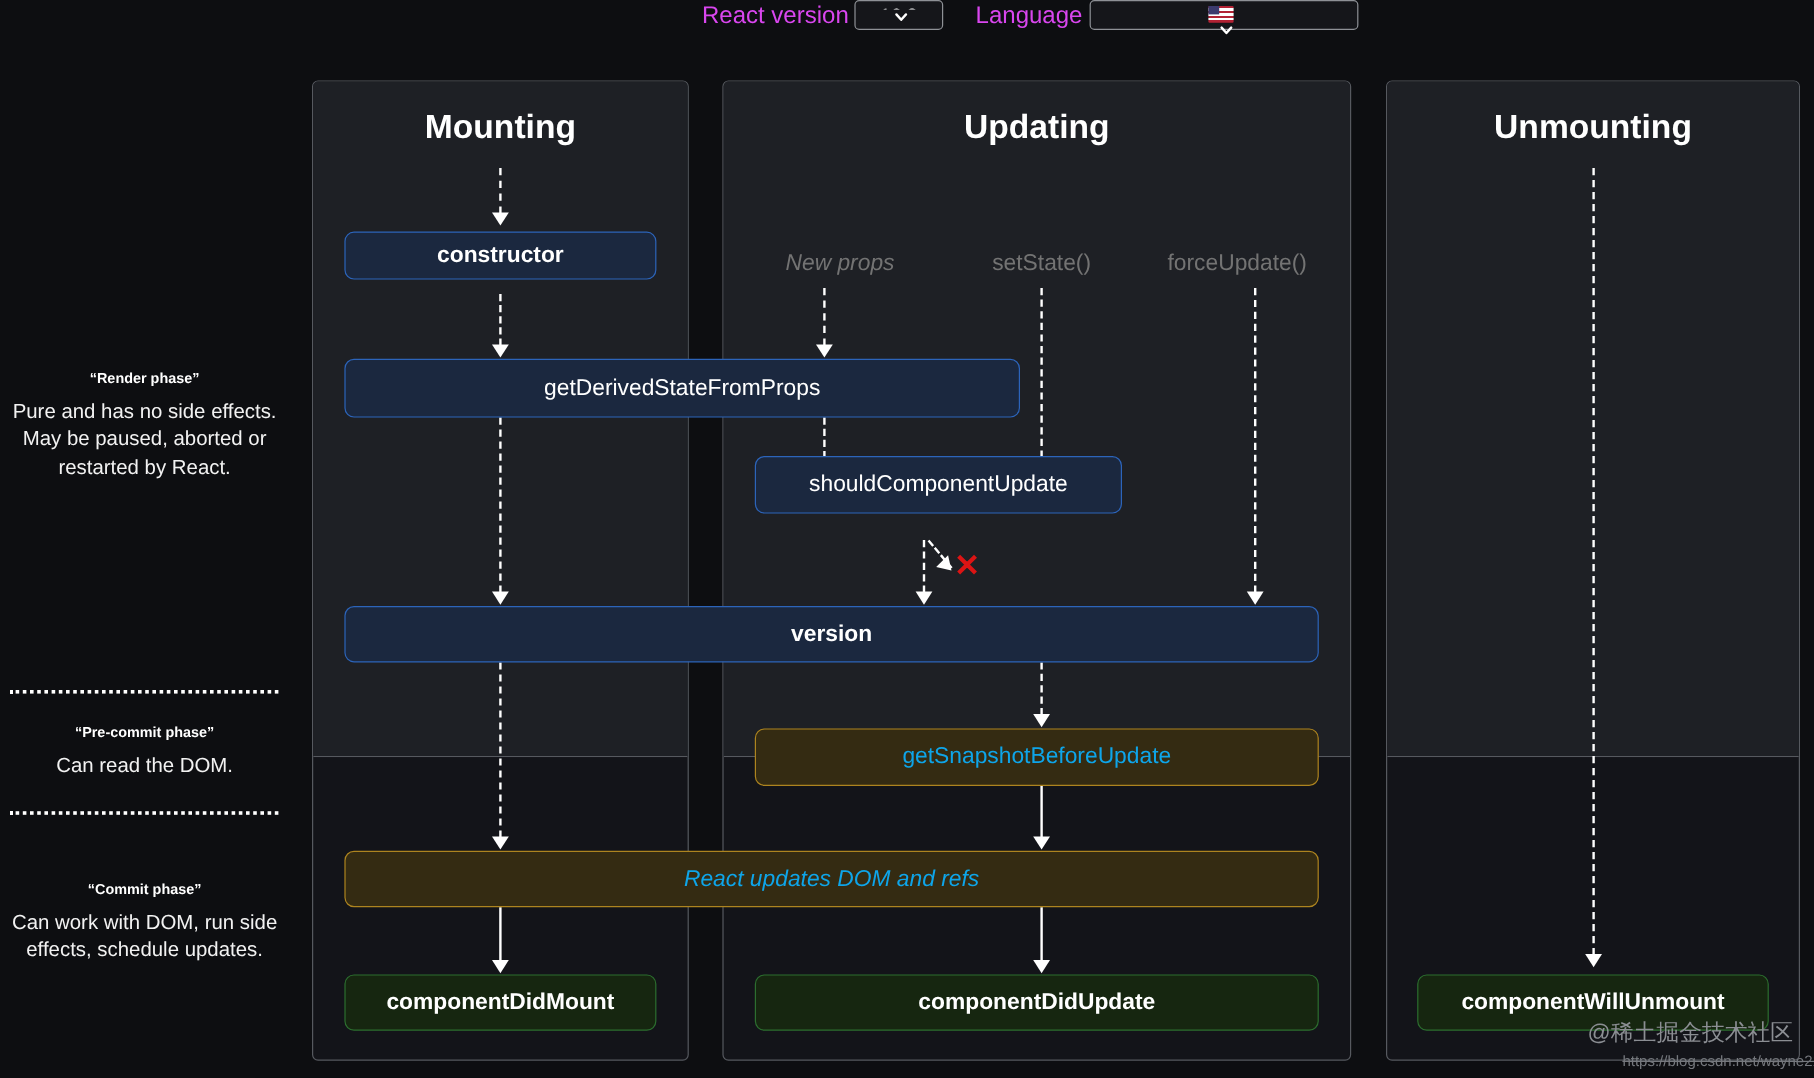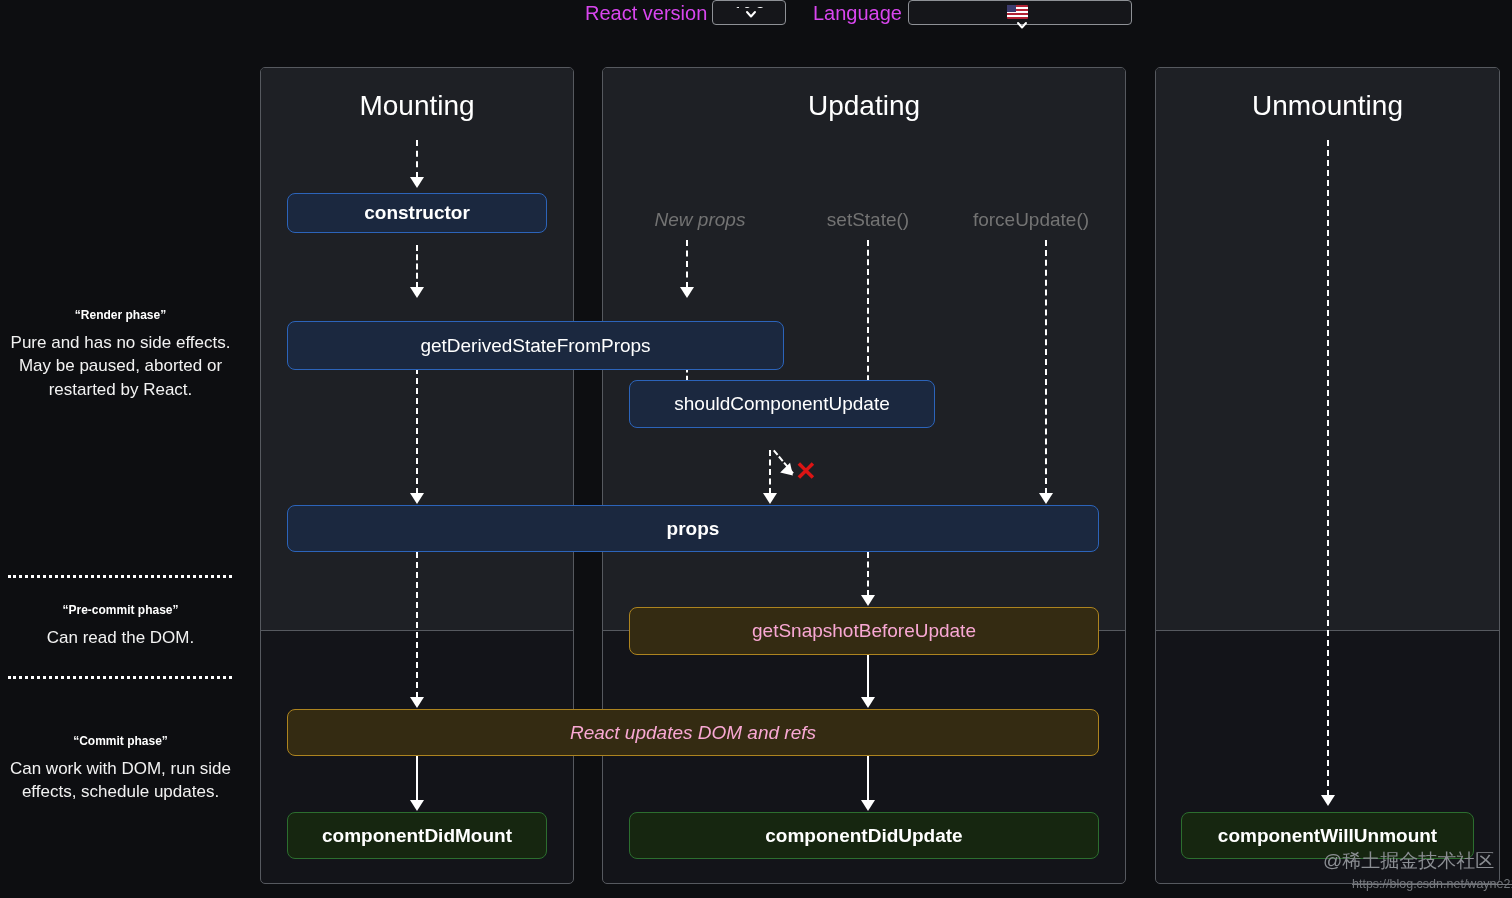--- a/index.html
+++ b/index.html
@@ -33,38 +33,38 @@
   #phase-precommit { top:603px; }
   #phase-commit { top:734px; }
 
   
   .col-panel { position:absolute; top:67px; height:817px; border:1px solid #56595f; border-radius:5px; background:#131419; }
   #col-mounting { left:260px; width:314px; }
   #col-updating { left:602px; width:524px; }
   #col-unmounting { left:1155px; width:345px; }
   .render-region { position:absolute; left:0; top:0; width:100%; height:563px; background:#1e2025;
     border-bottom:1px solid #56595f; border-radius:4px 4px 0 0; }
-  .col-title { position:absolute; top:22px; width:100%; text-align:center; font-size:28px; font-weight:400; color:#fff; }
+  .col-title { position:absolute; top:22px; width:100%; text-align:center; font-size:28px; font-weight:700; color:#fff; }
 
   
   .trigger { position:absolute; top:209px; font-size:19px; color:#737373; text-align:center; }
   #trig-newprops { left:620px; width:160px; font-style:italic; }
   #trig-setstate { left:788px; width:160px; }
   #trig-forceupdate { left:951px; width:160px; }
 
   
   .lc-box { position:absolute; display:flex; align-items:center; justify-content:center;
     border-radius:8px; font-size:19px; color:#fff; cursor:pointer; }
   .lc-blue  { background:#1b283f; border:1.5px solid #2c64ba; }
-  .lc-gold  { background:#342b12; border:1.5px solid #ad841f; color:#f9a8d4; }
+  .lc-gold  { background:#342b12; border:1.5px solid #ad841f; color:#0ea5e9; }
   .lc-green { background:#162610; border:1.5px solid #2c6e2f; }
   .bold { font-weight:bold; }
   .ital { font-style:italic; }
   #box-constructor { left:287px; top:193px; width:260px; height:40px; }
-  #box-gdsfp       { left:287px; top:299px; width:497px; height:49px;margin-top:22px; }
+  #box-gdsfp       { left:287px; top:299px; width:563px; height:49px; }
   #box-scu         { left:629px; top:380px; width:306px; height:48px; }
   #box-render      { left:287px; top:505px; width:812px; height:47px; }
   #box-gsbu        { left:629px; top:607px; width:470px; height:48px; }
   #box-domrefs     { left:287px; top:709px; width:812px; height:47px; }
   #box-cdm         { left:287px; top:812px; width:260px; height:47px; }
   #box-cdu         { left:629px; top:812px; width:470px; height:47px; }
   #box-cwu         { left:1181px; top:812px; width:293px; height:47px; }
 
   
   .vdash { position:absolute; width:0; border-left:2px dashed #ffffff; }
@@ -179,21 +179,21 @@
   <div class="vsolid" id="a13"></div>
     <div class="ahead" id="h13"></div>
   <div class="vsolid" id="a14"></div>
     <div class="ahead" id="h14"></div>
   <div class="vsolid" id="a15"></div>
     <div class="ahead" id="h15"></div>
 
   <div class="lc-box lc-blue bold" id="box-constructor">constructor</div>
   <div class="lc-box lc-blue" id="box-gdsfp">getDerivedStateFromProps</div>
   <div class="lc-box lc-blue" id="box-scu">shouldComponentUpdate</div>
-  <div class="lc-box lc-blue bold" id="box-render">props</div>
+  <div class="lc-box lc-blue bold" id="box-render">version</div>
   <div class="lc-box lc-gold" id="box-gsbu">getSnapshotBeforeUpdate</div>
   <div class="lc-box lc-green bold" id="box-cdm">componentDidMount</div>
   <div class="lc-box lc-gold ital" id="box-domrefs">React updates DOM and refs</div>
   <div class="lc-box lc-green bold" id="box-cdu">componentDidUpdate</div>
   <div class="lc-box lc-green bold" id="box-cwu">componentWillUnmount</div>
 
   <div class="wm-community">@稀土掘金技术社区</div>
   <div class="wm-url">https://blog.csdn.net/wayne214</div>
 
 </div>

